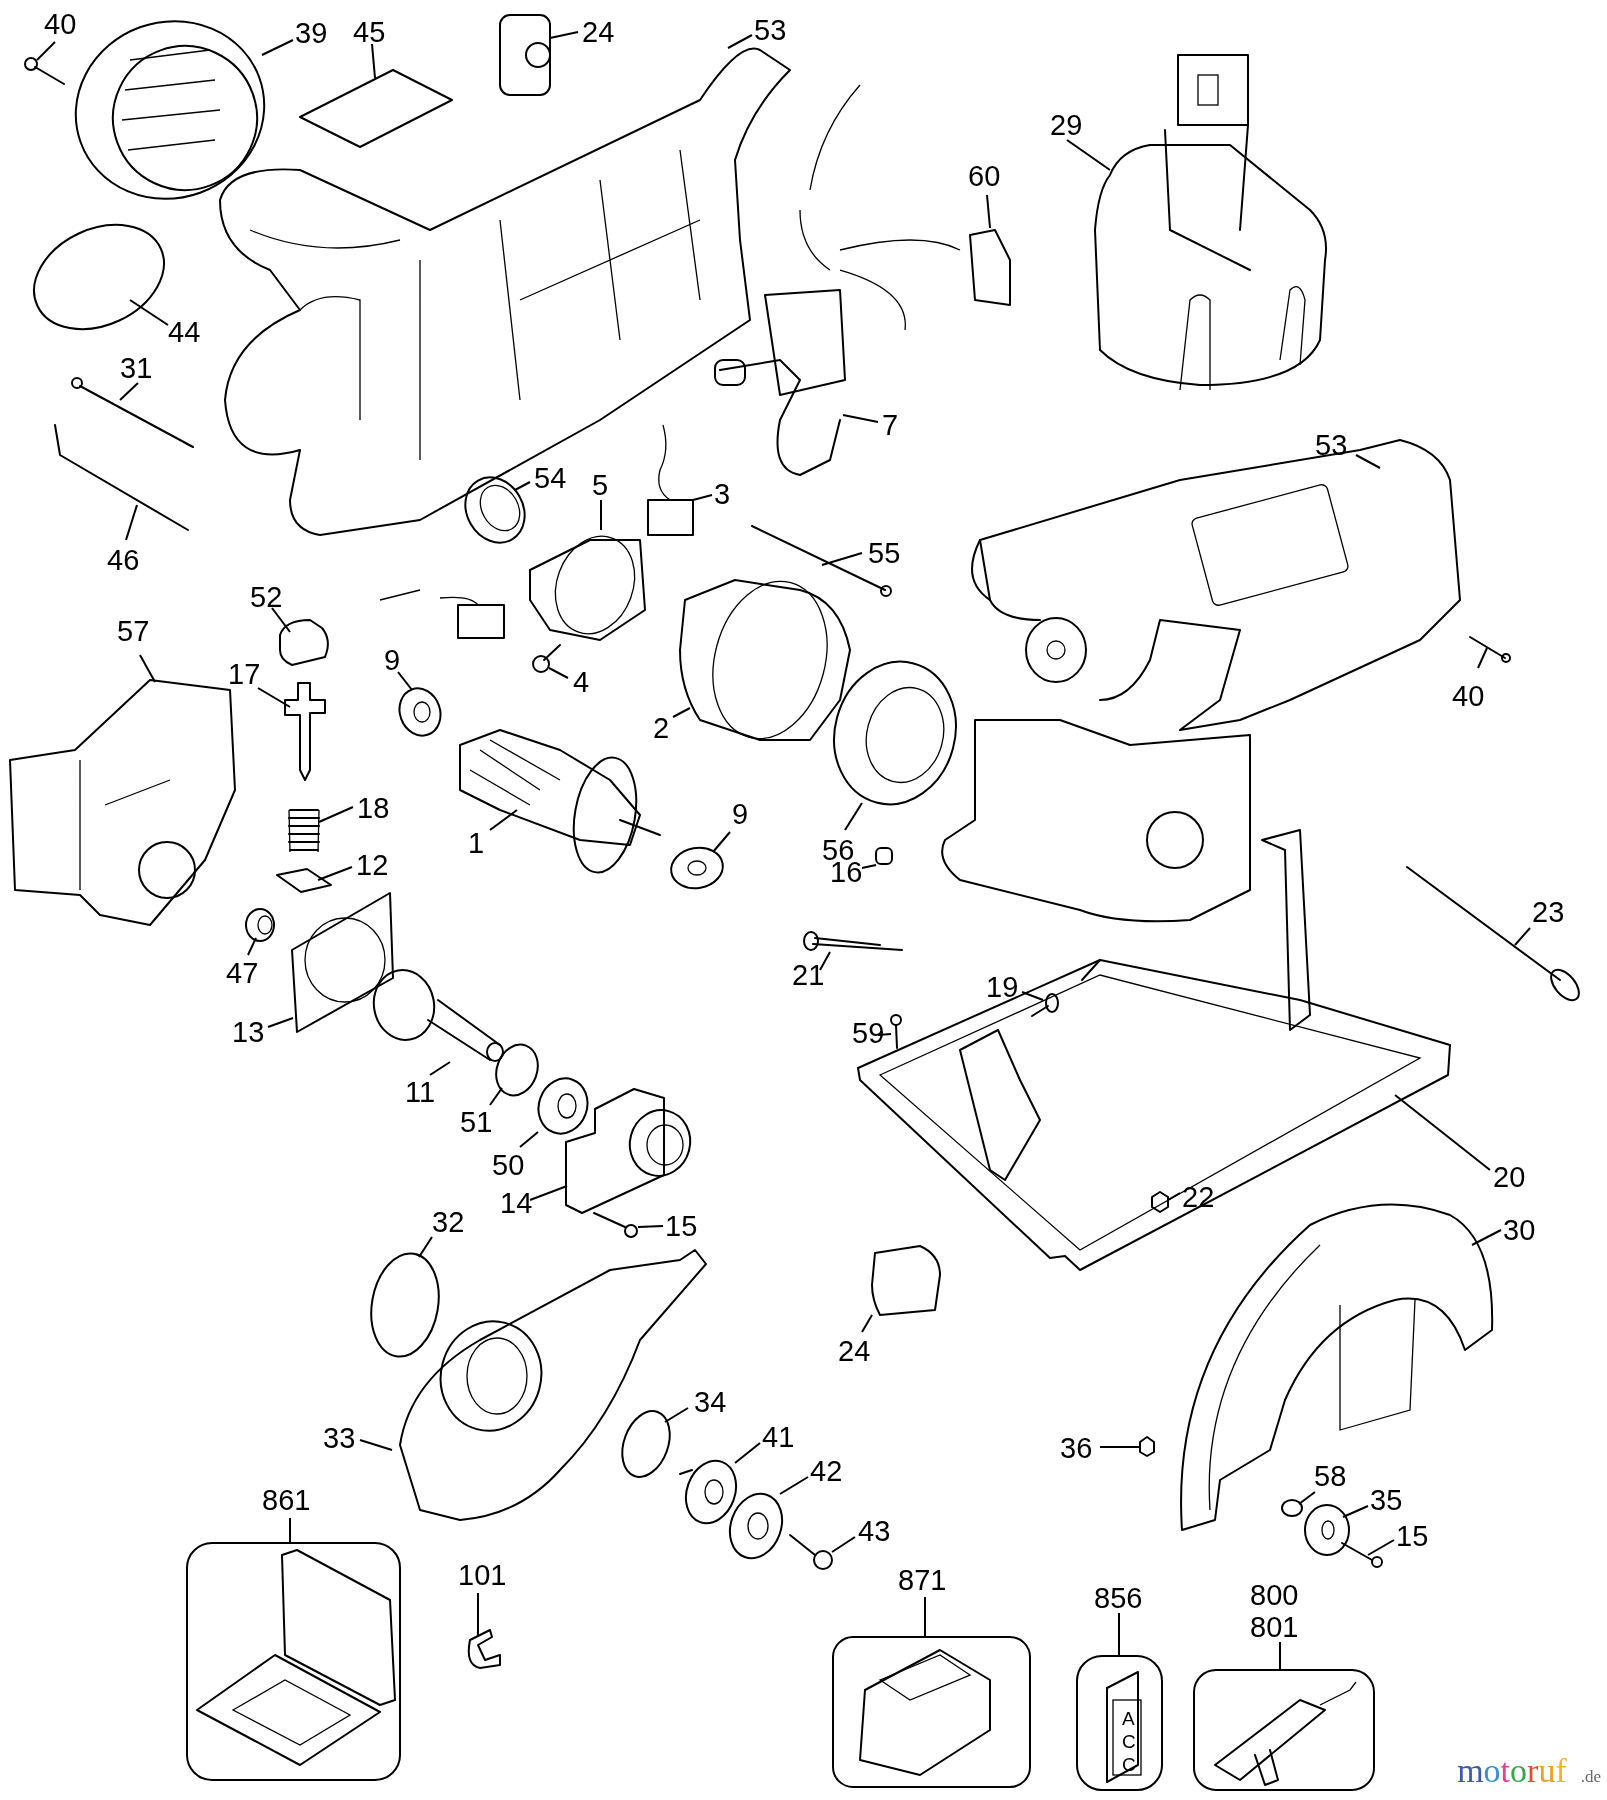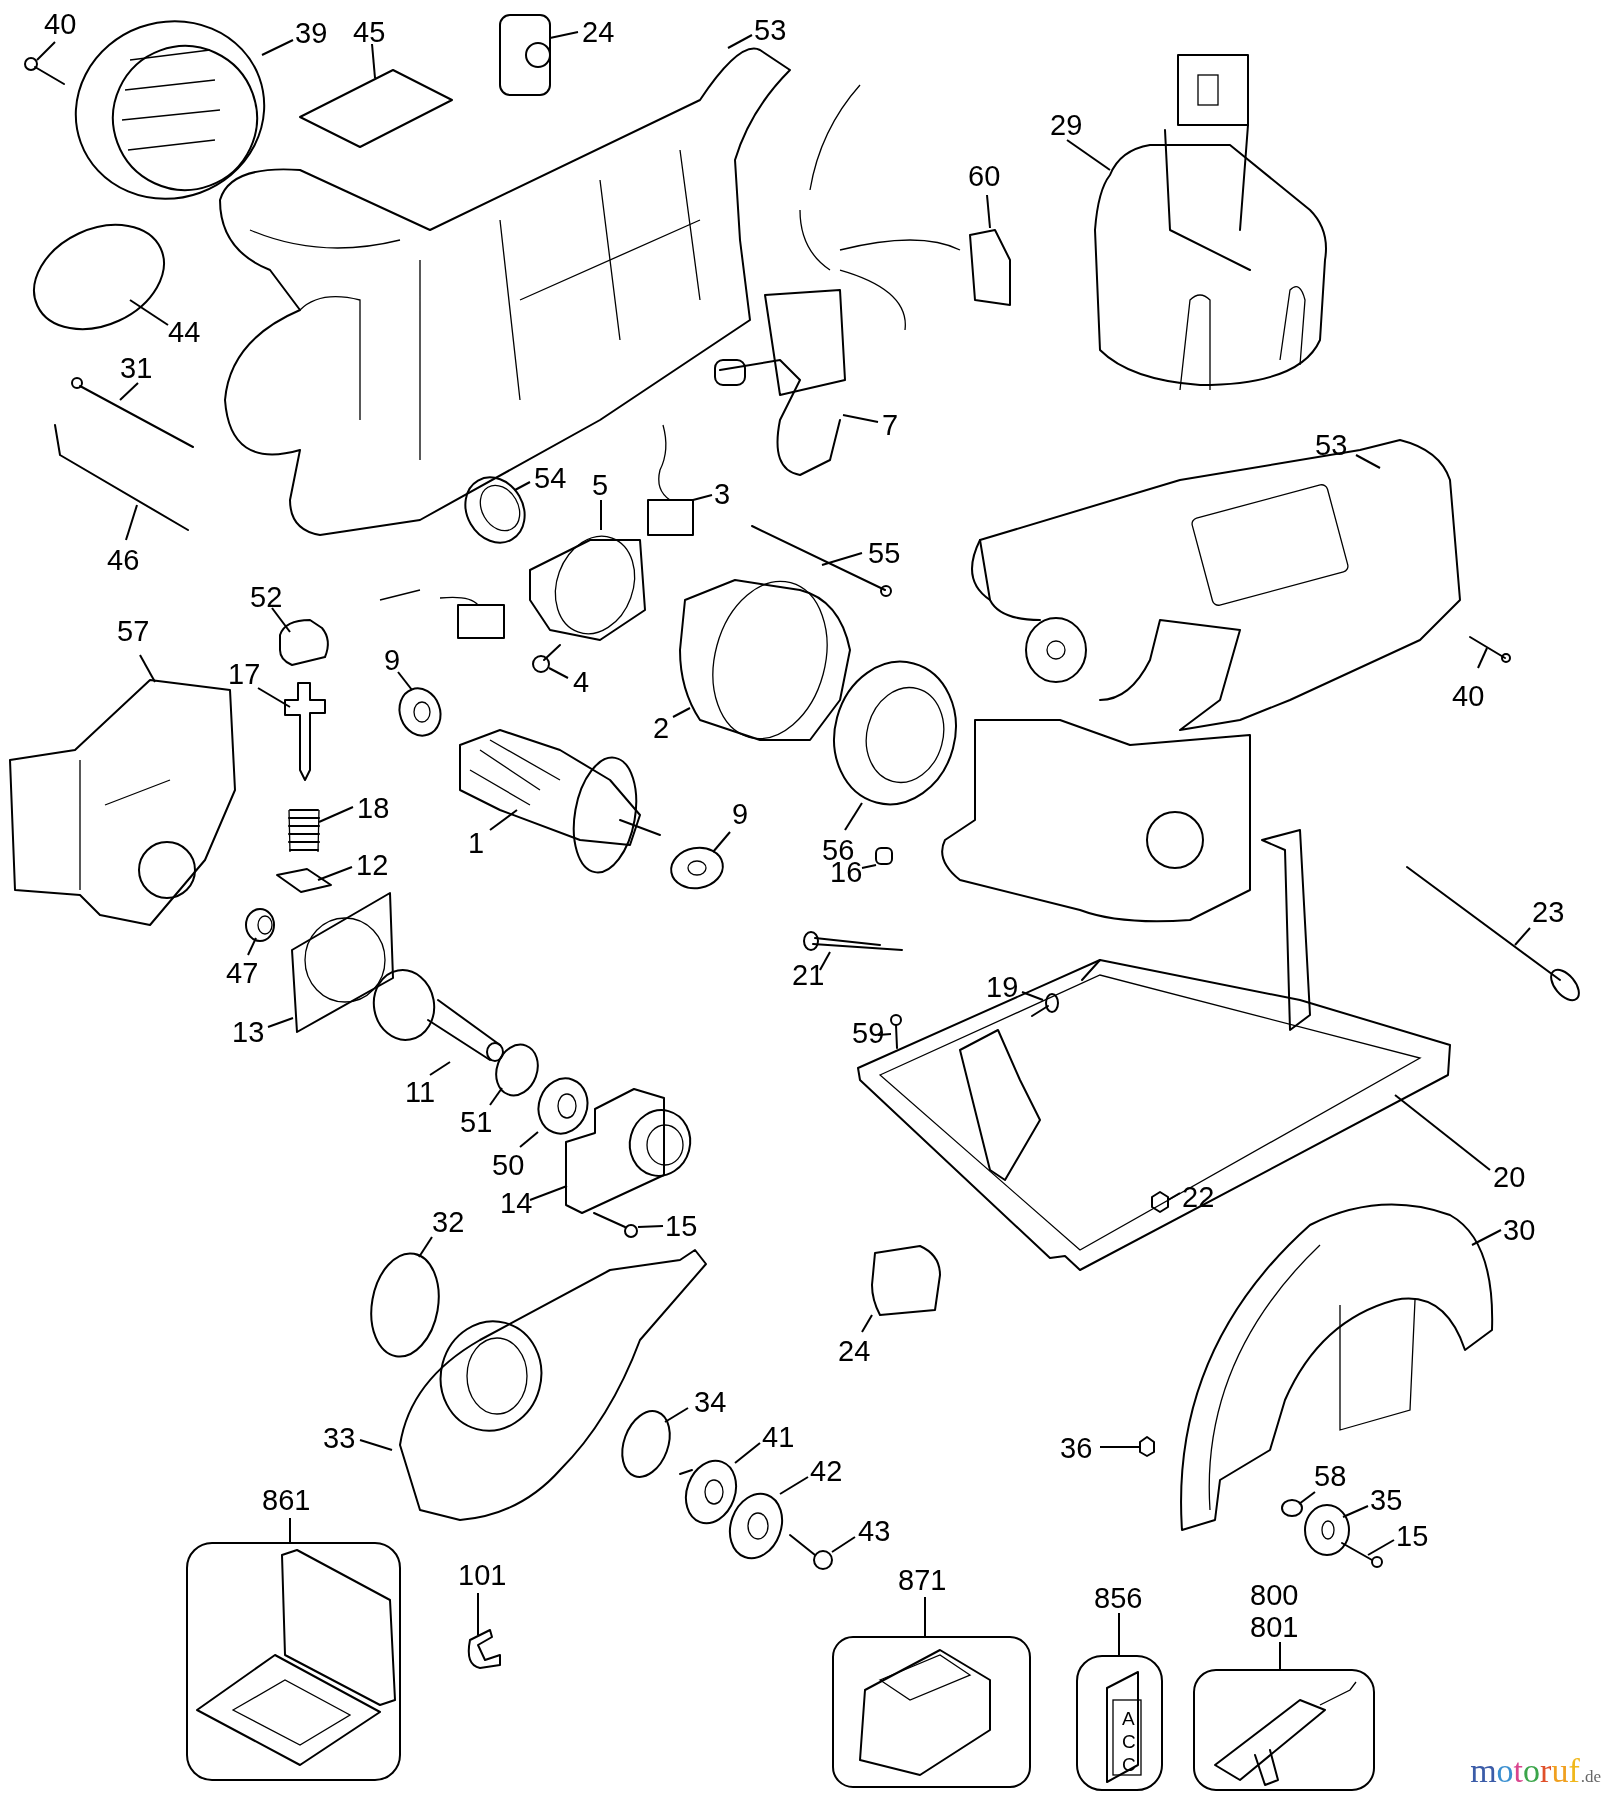--- a/index.html
+++ b/index.html
@@ -6,21 +6,21 @@
   body { width: 1607px; height: 1800px; position: relative; overflow: hidden;
          font-family: "Liberation Sans", sans-serif; color: #000; }
   #diagram { position: absolute; left: 0; top: 0; width: 1607px; height: 1800px; }
   #diagram .part { fill: none; stroke: #000; stroke-width: 2; stroke-linejoin: round; stroke-linecap: round; }
   #diagram .part-thin { fill: none; stroke: #000; stroke-width: 1.3; }
   #diagram .leader { stroke: #000; stroke-width: 2; fill: none; }
   #diagram .callout { font-family: "Liberation Sans", sans-serif; font-size: 29px; fill: #000; }
   #diagram .box { fill: none; stroke: #000; stroke-width: 2; }
   .watermark { position: absolute; right: 6px; bottom: 10px; font-family: "Liberation Serif", serif; font-size: 34px; letter-spacing: 0px; }
   .watermark span { display: inline-block; }
-  .watermark .tld { font-size: 17px; color: #666; margin-left: 1px; }
+  .watermark .tld { font-size: 17px; color: #666; margin-left: 14px; }
 </style>
 </head>
 <body>
 
 <svg id="diagram" viewBox="0 0 1607 1800" xmlns="http://www.w3.org/2000/svg">
 
   <g>
     <circle class="part" cx="31" cy="64" r="6"></circle>
     <line class="part" x1="35" y1="67" x2="64" y2="84"></line>
     <line class="leader" x1="37" y1="60" x2="55" y2="42"></line>

